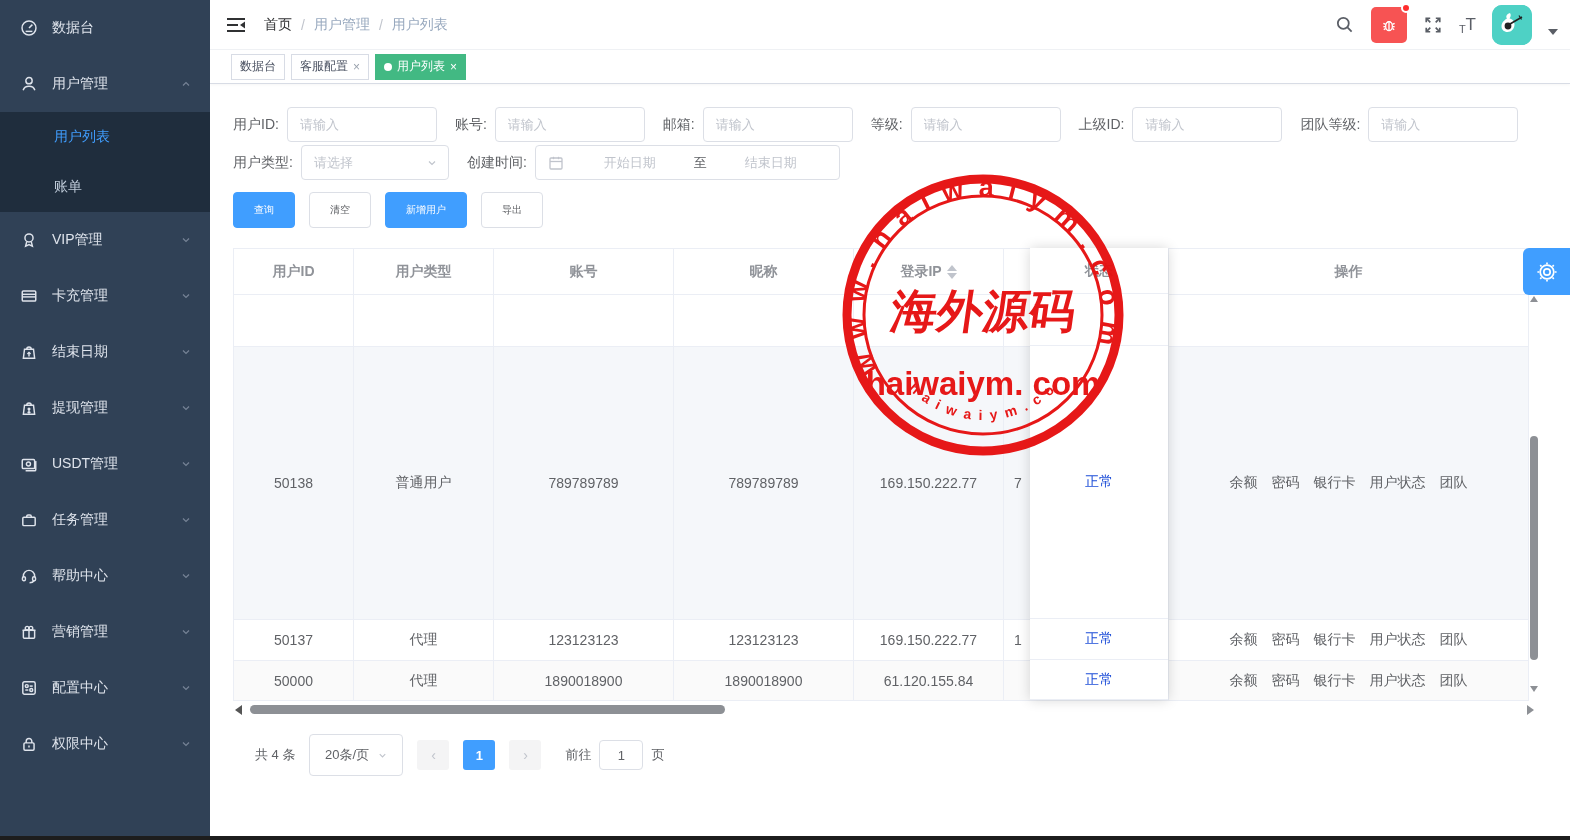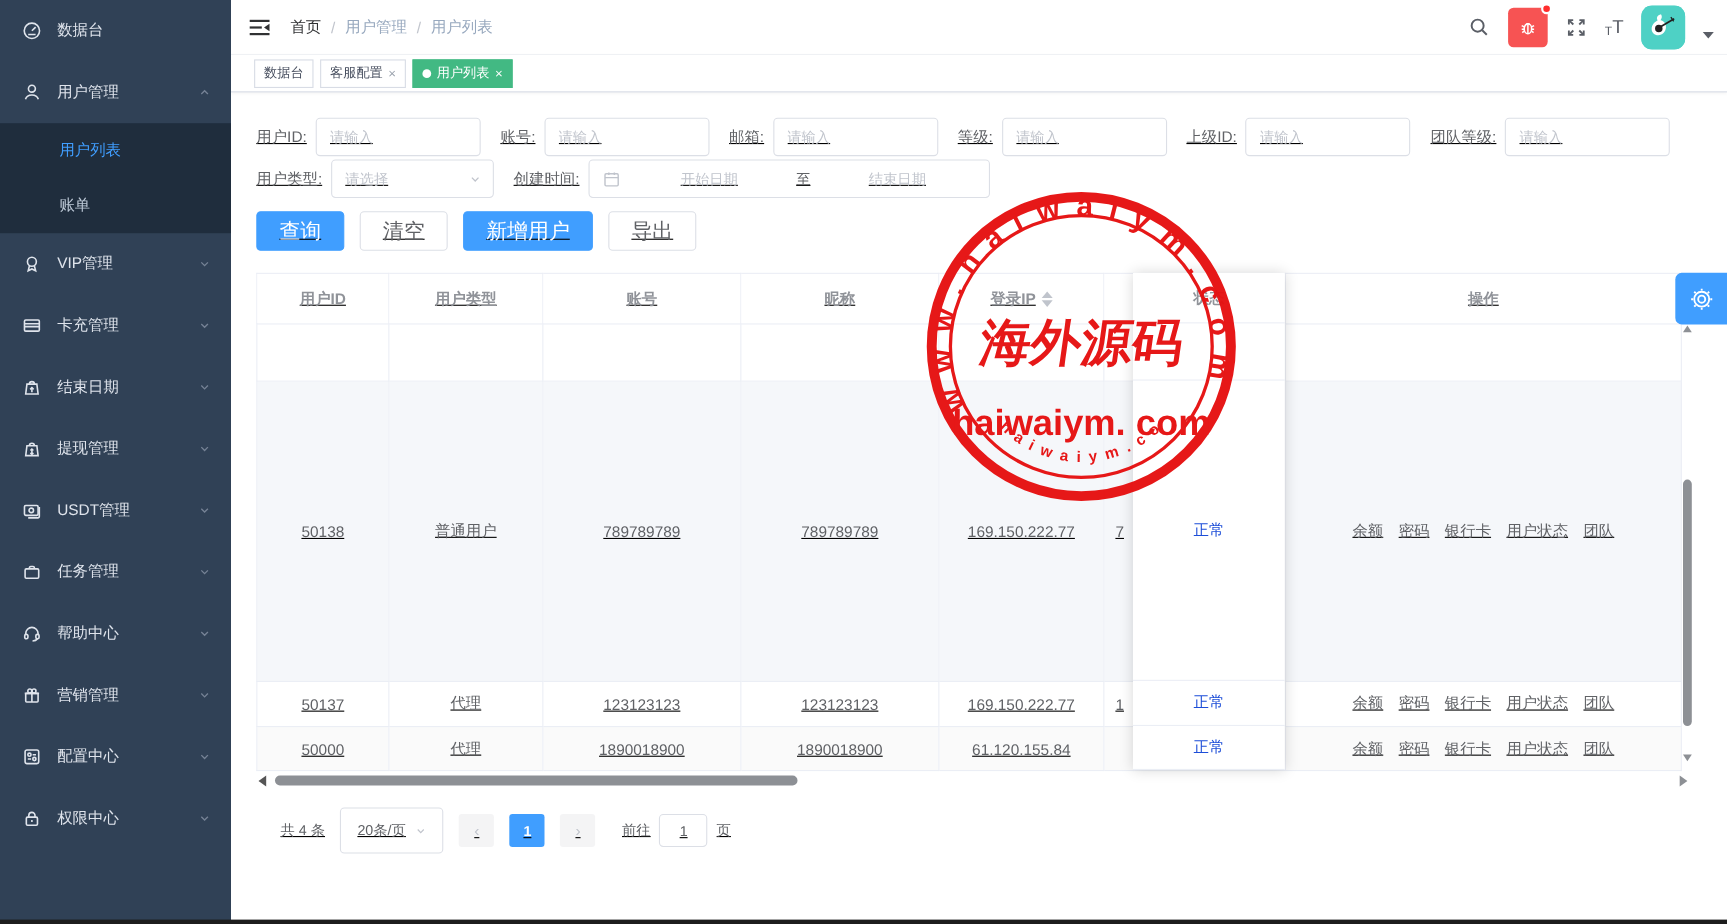--- a/index.html
+++ b/index.html
@@ -44,42 +44,42 @@
 
   .tabbar { height:34px; display:flex; align-items:center; gap:6px; padding:0 0 0 21px;
     border-bottom:1px solid #d8dce5; box-shadow:0 1px 3px rgba(0,0,0,.04); }
   .tab { height:26px; display:flex; align-items:center; padding:0 8px; border:1px solid #d8dce5;
     background:#fff; color:#495060; font-size:12px; cursor:pointer; gap:5px; }
   .tab .tab-close { font-size:12px; color:#9aa2ad; }
   .tab.active { background:#42b983; border-color:#42b983; color:#fff; }
   .tab.active .tab-close { color:#fff; }
   .tab-dot { width:8px; height:8px; border-radius:50%; background:#fff; }
 
-  .content { position:relative; height:755px; padding:23px 0 0 23px;text-decoration:underline; }
+  .content { position:relative; height:755px; padding:23px 0 0 23px; }
 
   
   .filter-row { display:flex; align-items:center; margin-bottom:3px; }
   .f-group { display:flex; align-items:center; margin-right:18px; }
   .f-label { font-size:14px; color:#606266; margin-right:8px; white-space:nowrap; }
   .f-input { width:150px; height:35px; border:1px solid #dcdfe6; border-radius:4px;
     padding:0 12px; font-size:13px; color:#606266; outline:none;
     font-family:"Liberation Sans","DejaVu Sans",sans-serif; }
   .f-input::placeholder { color:#c0c4cc; }
   .select-box { width:148px; height:35px; border:1px solid #dcdfe6; border-radius:4px;
     display:flex; align-items:center; padding:0 10px 0 12px; cursor:pointer; }
   .select-box .ph { color:#c0c4cc; font-size:13px; flex:1; }
-  .daterange { width:365px; height:35px; border:1px solid #dcdfe6; border-radius:4px;
+  .daterange { width:305px; height:35px; border:1px solid #dcdfe6; border-radius:4px;
     display:flex; align-items:center; padding:0 10px; cursor:pointer; font-size:13px; }
   .daterange .cal { width:16px; height:16px; margin:0 8px 0 2px; }
   .daterange .d-start,.daterange .d-end { flex:1; color:#c0c4cc; text-align:center; }
   .daterange .d-sep { color:#606266; padding:0 6px; }
 
   
   .btn-row { display:flex; align-items:center; gap:14px; margin-top:12px; }
-  .btn { height:36px; padding:0 20px; border-radius:4px; font-size:19px; cursor:pointer;
+  .btn { height:36px; padding:0 20px; border-radius:4px; font-size:10px; cursor:pointer;
     display:flex; align-items:center; border:1px solid #dcdfe6; background:#fff; color:#606266;
     font-family:"Liberation Sans","DejaVu Sans",sans-serif; }
   .btn.primary { background:#409eff; border-color:#409eff; color:#fff; }
 
   
   .table-zone { position:relative; margin-top:20px; width:1305px; }
   table.grid { border-collapse:collapse; table-layout:fixed; width:1295px; font-size:14px; }
   .grid th { height:46px; color:#909399; font-weight:600; background:#fff;
     border:1px solid #ebeef5; text-align:center; position:relative; }
   .grid td { border:1px solid #ebeef5; text-align:center; color:#606266; overflow:hidden;

